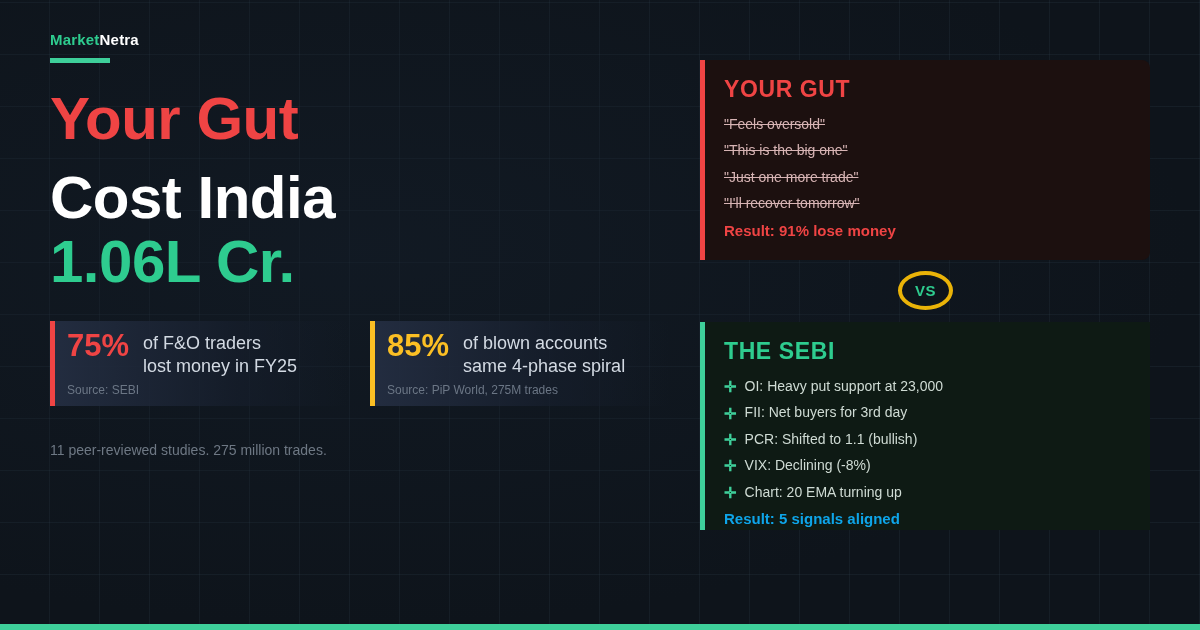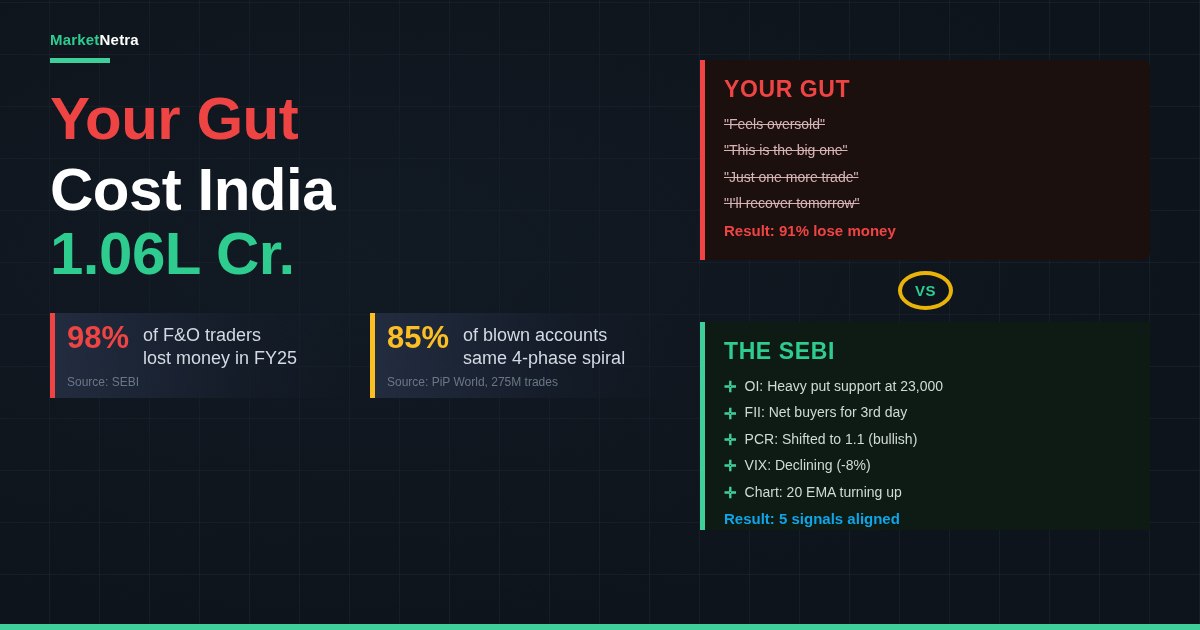--- a/index.html
+++ b/index.html
@@ -63,21 +63,21 @@
   }
 
   .headline {
     margin-top:25px;
     font-size:60px;
     font-weight:bold;
     line-height:1.03;
     letter-spacing:-0.5px;
   }
   .hl-red   { color:#ef4444; display:block; }
-  .hl-white { color:#ffffff; display:block; margin-top:10px; }
+  .hl-white { color:#ffffff; display:block; margin-top:18px; }
   .hl-green { color:#2ecc8f; display:block; margin-top:2px; }
 
   .subhead {
     margin-top:22px;
     font-size:18px;
     line-height:1.45;
     color:#c4ccd6;
     max-width:350px;
   }
 
@@ -247,21 +247,21 @@
       <span class="hl-white">Cost India</span>
       <span class="hl-green">1.06L Cr.</span>
     </div>
 
 
     <div class="stats-row">
 
       <div class="stat-card red">
         <div class="stat-bar"></div>
         <div class="stat-top">
-          <div class="stat-num">98%</div>
+          <div class="stat-num">75%</div>
           <div class="stat-desc">
             <span>of F&amp;O traders</span>
             <span>lost money in FY25</span>
           </div>
         </div>
         <div class="stat-src">Source: SEBI</div>
       </div>
 
       <div class="stat-card amber">
         <div class="stat-bar"></div>
@@ -271,20 +271,21 @@
             <span>of blown accounts</span>
             <span>same 4-phase spiral</span>
           </div>
         </div>
         <div class="stat-src">Source: PiP World, 275M trades</div>
       </div>
 
     </div>
 
     <div class="footer-block">
+      <div class="foot-1">11 peer-reviewed studies. 275 million trades.</div>
     </div>
 
   </div>
 
   <div class="panel gut">
     <div class="panel-bar"></div>
     <div class="panel-title">YOUR GUT</div>
     <ul class="gut-list">
       <li>"Feels oversold"</li>
       <li>"This is the big one"</li>

